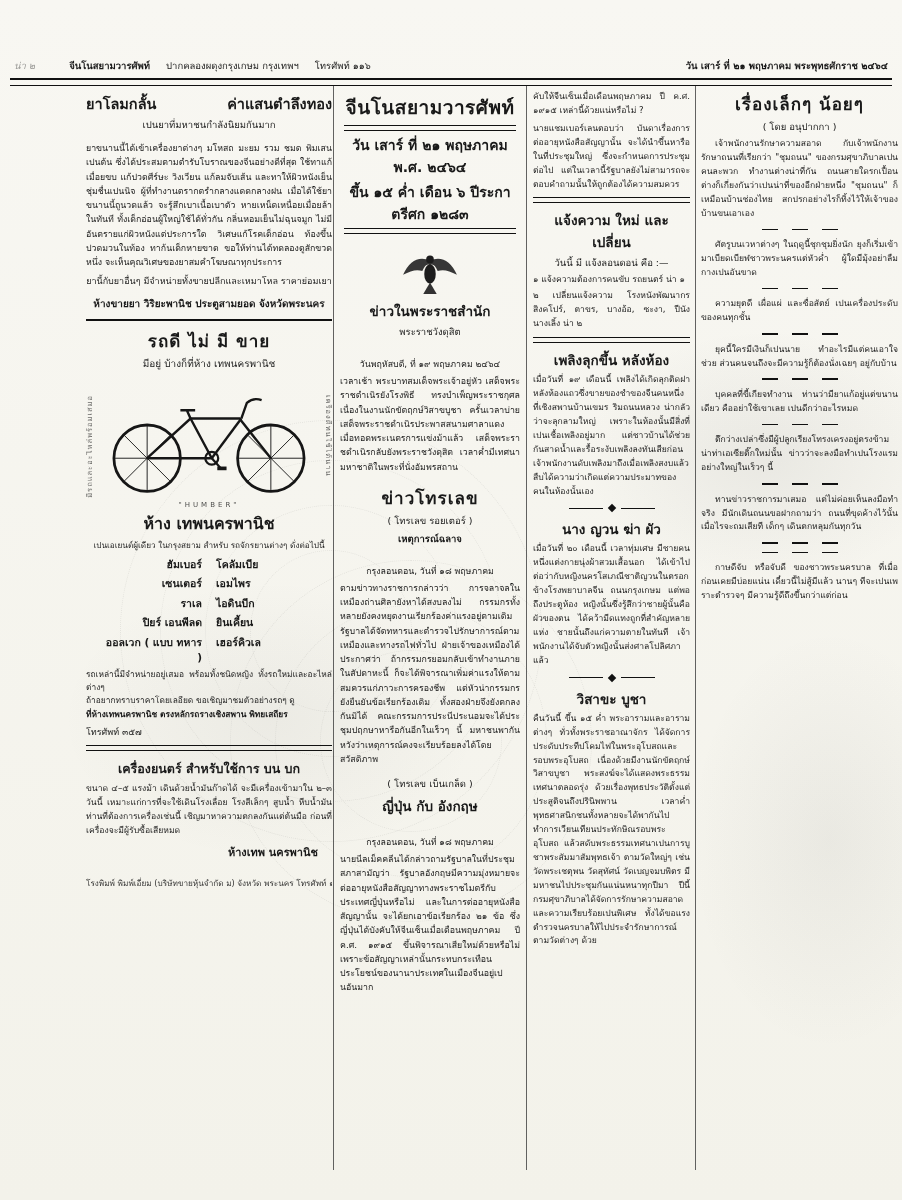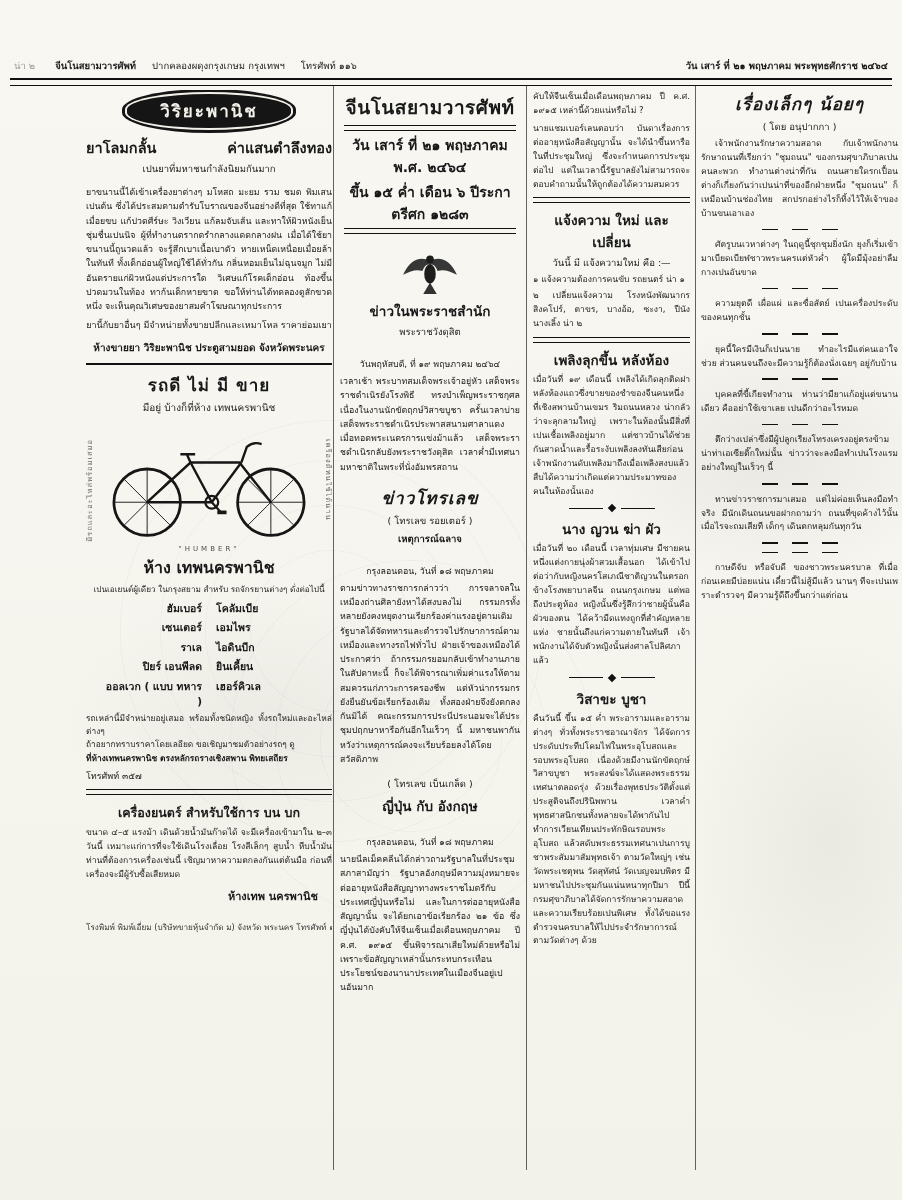--- a/index.html
+++ b/index.html
@@ -11,21 +11,21 @@
       radial-gradient(ellipse 260px 180px at 85% 38%, rgba(60,60,60,.07), transparent 70%),
       radial-gradient(ellipse 200px 300px at 92% 70%, rgba(60,60,60,.06), transparent 70%),
       radial-gradient(ellipse 300px 200px at 30% 60%, rgba(60,60,60,.05), transparent 70%),
       linear-gradient(#f8f7f2,#f3f2ea);
     color:#191919;
     font-family:"DejaVu Sans",sans-serif;
     overflow:hidden;
   }
   
   .topbar{position:absolute; left:14px; right:14px; top:58px; display:flex; align-items:baseline; font-size:9.5px; white-space:nowrap;}
-  .topbar .pgno{opacity:.45; margin-right:20px;}
+  .topbar .pgno{opacity:.45; margin-right:34px;font-style:italic;}
   .topbar .gap{flex:1;}
   .topbar b{font-weight:bold;}
   .toprule{position:absolute; left:10px; right:10px; top:78px; height:5px; border-top:2px solid #111; border-bottom:1px solid #111;}
   
   .col{position:absolute; top:90px; bottom:18px; overflow:hidden;}
   #col1{left:86px;  width:246px;}
   #col2{left:340px; width:180px;}
   #col3{left:533px; width:157px;}
   #col4{left:701px; width:197px;}
   .vsep{position:absolute; top:86px; bottom:30px; width:1px; background:#3c3c3c; opacity:.8;}
@@ -66,21 +66,21 @@
   .mach-sig{text-align:right; font-weight:bold; font-size:11px; margin:5px 14px 0 0;}
   .col-footer{font-size:8.2px; margin-top:16px; white-space:nowrap; opacity:.9;}
   
   .masthead{border-bottom:0; padding:2px 0 0; text-align:center;}
   .mh-title{font-size:19px; font-weight:bold; letter-spacing:.5px;}
   .mh-rule{height:4px; border-top:1.5px solid #111; border-bottom:1px solid #111; margin:3px 4px;}
   .mh-line{font-size:14px; font-weight:bold; margin:3px 0;}
   .emblem{display:block; margin:12px auto 4px;}
   .sec-head{font-size:13.5px; font-weight:bold; text-align:center; margin:4px 0 2px;}
   .sec-sub{font-size:9.5px; text-align:center; margin-bottom:3px;}
-  .big-head{font-size:17px; font-weight:bold; text-align:center; margin:10px 0 2px; letter-spacing:1px;font-style:italic;}
+  .big-head{font-size:17px; font-weight:bold; text-align:center; margin:10px 0 2px; letter-spacing:1px;}
   .dateline{font-size:8.8px; text-align:center; margin:18px 0 3px;}
   
   .snips .snip + .snip{margin-top:4px;}
   .snip-div{display:flex; justify-content:center; gap:14px; margin:8px 0;}
   .snip-div i{display:block; width:16px; height:1.5px; background:#111;}
   .snip p{margin:0;}
   .snip p::first-letter{margin-left:14px;}
   
   .stamp{position:absolute; border:1px dotted rgba(40,40,40,.5); border-radius:50%; pointer-events:none;}
   .overlay{position:absolute; inset:0; pointer-events:none; opacity:.16;}
@@ -100,21 +100,20 @@
     <span class="gap"></span>
     <b>วัน เสาร์ ที่ ๒๑ พฤษภาคม พระพุทธศักราช ๒๔๖๔</b>
   </div>
   <div class="toprule"></div>
 
   <div class="vsep s1"></div>
   <div class="vsep s2"></div>
   <div class="vsep s3"></div>
 
   <div class="col" id="col1">
-    <span class="badge">วิริยะพานิช</span>
     <div class="dual-head">
       <span>ยาโลมกลั้น</span>
       <span>ค่าแสนตำลึงทอง</span>
     </div>
     <div class="tagline">เปนยาที่มหาชนกำลังนิยมกันมาก</div>
     <div class="body-txt">ยาขนานนี้ได้เข้าเครื่องยาต่างๆ มโหสถ มะยม รวม ชมด พิมเสน เปนต้น ซึ่งได้ประสมตามตำรับโบราณของจีนอย่างดีที่สุด ใช้ทาแก้เมื่อยขบ แก้ปวดศีร์ษะ วิงเวียน แก้ลมจับเส้น และทาให้ผิวหนังเย็นชุ่มชื่นเปนนิจ ผู้ที่ทำงานตรากตรำกลางแดดกลางฝน เมื่อได้ใช้ยาขนานนี้ถูนวดแล้ว จะรู้สึกเบาเนื้อเบาตัว หายเหน็ดเหนื่อยเมื่อยล้าในทันที ทั้งเด็กอ่อนผู้ใหญ่ใช้ได้ทั่วกัน กลิ่นหอมเย็นไม่ฉุนจมูก ไม่มีอันตรายแก่ผิวหนังแต่ประการใด วิเศษแก้โรคเด็กอ่อน ท้องขึ้น ปวดมวนในท้อง ทาก้นเด็กหายขาด ขอให้ท่านได้ทดลองดูสักขวดหนึ่ง จะเห็นคุณวิเศษของยาสมคำโฆษณาทุกประการ</div>
     <div class="price-lines">
       <div>ยานี้กับยาอื่นๆ มีจำหน่ายทั้งขายปลีกและเหมาโหล ราคาย่อมเยา</div>
     </div>
     <div class="store-line">ห้างขายยา วิริยะพานิช ประตูสามยอด จังหวัดพระนคร</div>
@@ -233,21 +232,21 @@
     <div class="dateline">กรุงลอนดอน, วันที่ ๑๘ พฤษภาคม</div>
     <div class="body-txt">นายนีลเม็คคลีนได้กล่าวถามรัฐบาลในที่ประชุมสภาสามัญว่า รัฐบาลอังกฤษมีความมุ่งหมายจะต่ออายุหนังสือสัญญาทางพระราชไมตรีกับประเทศญี่ปุ่นหรือไม่ และในการต่ออายุหนังสือสัญญานั้น จะได้ยกเอาข้อเรียกร้อง ๒๑ ข้อ ซึ่งญี่ปุ่นได้บังคับให้จีนเซ็นเมื่อเดือนพฤษภาคม ปี ค.ศ. ๑๙๑๕ ขึ้นพิจารณาเสียใหม่ด้วยหรือไม่ เพราะข้อสัญญาเหล่านั้นกระทบกระเทือนประโยชน์ของนานาประเทศในเมืองจีนอยู่เปนอันมาก</div>
   </div>
 
   <div class="col" id="col3">
     <div class="body-txt sm">คับให้จีนเซ็นเมื่อเดือนพฤษภาคม ปี ค.ศ. ๑๙๑๕ เหล่านี้ด้วยแน่หรือไม่ ?</div>
     <div class="body-txt sm" style="margin-top:4px">นายแชมเบอร์เลนตอบว่า บันดาเรื่องการต่ออายุหนังสือสัญญานั้น จะได้นำขึ้นหารือในที่ประชุมใหญ่ ซึ่งจะกำหนดการประชุมต่อไป แต่ในเวลานี้รัฐบาลยังไม่สามารถจะตอบคำถามนั้นให้ถูกต้องได้ความสมควร</div>
 
     <div class="rule-double"></div>
     <div class="sec-head">แจ้งความ ใหม่ และ เปลี่ยน</div>
-    <div class="sec-sub">วันนี้ มี แจ้งความใหม่ คือ :—</div>
+    <div class="sec-sub">วันนี้ มี แจ้งลอนดอน่ คือ :—</div>
     <div class="body-txt sm">
 
         <div style="margin:2px 0">๑  แจ้งความต้องการคนขับ รถยนตร์ น่า ๑</div>
 
         <div style="margin:2px 0">๒  เปลี่ยนแจ้งความ โรงหนังพัฒนากร สิงคโปร์, ตาขร, บางอ้อ, ซะงา, ปีนัง นางเลิ้ง น่า ๒</div>
       </div>
 
     <div class="rule-double"></div>
     <div class="sec-head">เพลิงลุกขึ้น หลังห้อง</div>
     <div class="body-txt sm">เมื่อวันที่ ๑๙ เดือนนี้ เพลิงได้เกิดลุกติดฝาหลังห้องแถวซึ่งขายของชำของจีนคนหนึ่ง ที่เชิงสพานบ้านเขมร ริมถนนหลวง น่ากลัวว่าจะลุกลามใหญ่ เพราะในห้องนั้นมีสิ่งที่เปนเชื้อเพลิงอยู่มาก แต่ชาวบ้านได้ช่วยกันสาดน้ำและรื้อระงับเพลิงลงทันเสียก่อน เจ้าพนักงานดับเพลิงมาถึงเมื่อเพลิงสงบแล้ว สืบได้ความว่าเกิดแต่ความประมาทของคนในห้องนั้นเอง</div>

